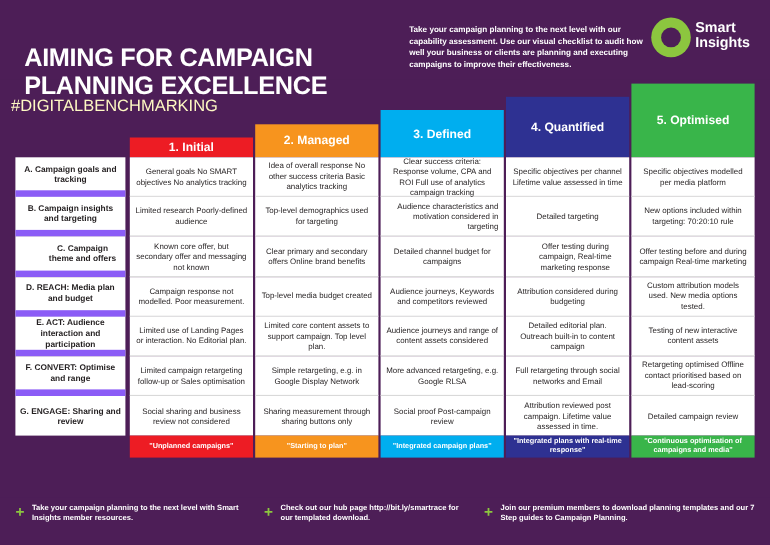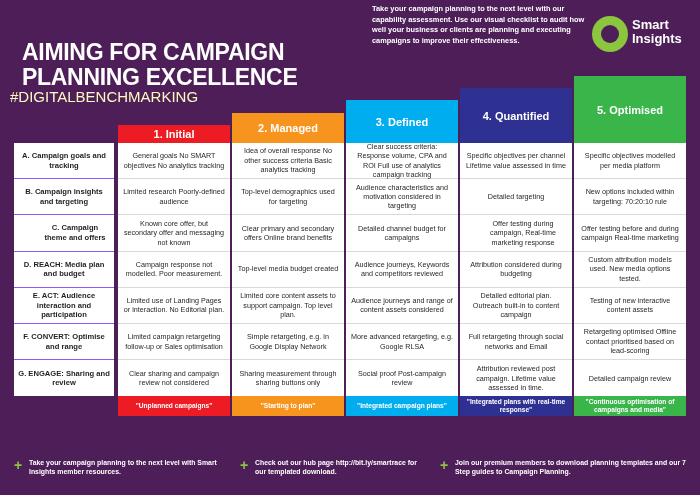--- a/index.html
+++ b/index.html
@@ -12,21 +12,21 @@
   .page{position:relative;width:700px;height:495px;}
 
   
   .header{position:absolute;left:0;top:0;width:700px;height:72px;background:#4d1e57;}
   .title{
     position:absolute;left:22px;top:12px;width:330px;
     font-size:23px;line-height:25px;font-weight:bold;letter-spacing:-0.3px;
     color:#ffffff;text-transform:uppercase;margin-top:28px;
   }
   .intro{
-    position:absolute;left:372px;top:4px;width:215px;
+    position:absolute;left:372px;top:22px;width:215px;
     font-size:7.4px;line-height:10.5px;color:#ffffff;font-weight:bold;
   }
   .logo{position:absolute;left:592px;top:14px;width:100px;height:44px;}
   .logo-mark{
     position:absolute;left:0;top:2px;width:36px;height:36px;border-radius:50%;
     background:#8cc63f;
   }
   .logo-mark:after{
     content:"";position:absolute;left:9px;top:9px;width:18px;height:18px;
     border-radius:50%;background:#4d1e57;
@@ -59,21 +59,21 @@
     border-bottom:1px solid #d9d9d9;
   }
   .cell:last-child{border-bottom:none;}
 
   
   .rowlabels{position:absolute;left:0;top:65px;width:100px;}
   .rowlabel{
     background:#ffffff;color:#231f20;font-size:7.6px;line-height:9.6px;
     font-weight:bold;text-align:center;
     display:flex;align-items:center;justify-content:center;
-    padding:2px 4px;box-sizing:border-box;border-bottom:1px solid #8b5cf6;
+    padding:2px 4px;box-sizing:border-box;border-bottom:6px solid #8b5cf6;
   }
   .rowlabel:last-child{border-bottom:none;}
 
   .footlabel{
     font-size:6.6px;line-height:8px;font-weight:bold;color:#ffffff;
     text-align:center;display:flex;align-items:center;justify-content:center;
     padding:2px 4px;box-sizing:border-box;
   }
 
   
@@ -123,21 +123,21 @@
 No SMART objectives
 No analytics tracking</div>
           <div class="cell" style="height: 36.2px;">Limited research
 Poorly-defined audience</div>
           <div class="cell" style="height: 36.2px;">Known core offer, but secondary offer and messaging not known</div>
           <div class="cell" style="height: 36.2px;">Campaign response not modelled.
 Poor measurement.</div>
           <div class="cell" style="height: 36.2px;">Limited use of Landing Pages or interaction.
 No Editorial plan.</div>
           <div class="cell" style="height: 36.2px;">Limited campaign retargeting follow-up or Sales optimisation</div>
-          <div class="cell" style="height: 36.2px;">Clear sharing and campaign review not considered</div>
+          <div class="cell" style="height: 36.2px;">Social sharing and business review not considered</div>
         </div>
         <div class="footlabel" style="height: 20px; background: rgb(237, 28, 36);">"Unplanned campaigns"</div>
       </div>
       <div class="col" style="left: 218px; top: 35px; width: 112px;">
         <div class="col-head" style="height: 30px; background: rgb(247, 148, 30);">
           <span>2. Managed</span>
         </div>
         <div>
           <div class="cell" style="height: 36.2px;">Idea of overall response
 No other success criteria
@@ -153,21 +153,21 @@
         <div class="footlabel" style="height: 20px; background: rgb(247, 148, 30);">"Starting to plan"</div>
       </div>
       <div class="col" style="left: 332px; top: 22px; width: 112px;">
         <div class="col-head" style="height: 43px; background: rgb(0, 174, 239);">
           <span>3. Defined</span>
         </div>
         <div>
           <div class="cell" style="height: 36.2px;">Clear success criteria:
 Response volume, CPA and ROI
 Full use of analytics campaign tracking</div>
-          <div class="cell" style="height: 36.2px;">Audience characteristics and motivation considered in targeting</div>
+          <div class="cell" style="height: 36.2px; text-align: right;">Audience characteristics and motivation considered in targeting</div>
           <div class="cell" style="height: 36.2px;">Detailed channel budget for campaigns</div>
           <div class="cell" style="height: 36.2px;">Audience journeys,
 Keywords and competitors reviewed</div>
           <div class="cell" style="height: 36.2px;">Audience journeys and range of content assets considered</div>
           <div class="cell" style="height: 36.2px;">More advanced retargeting, e.g. Google RLSA</div>
           <div class="cell" style="height: 36.2px;">Social proof
 Post-campaign review</div>
         </div>
         <div class="footlabel" style="height: 20px; background: rgb(0, 174, 239);">"Integrated campaign plans"</div>
       </div>

